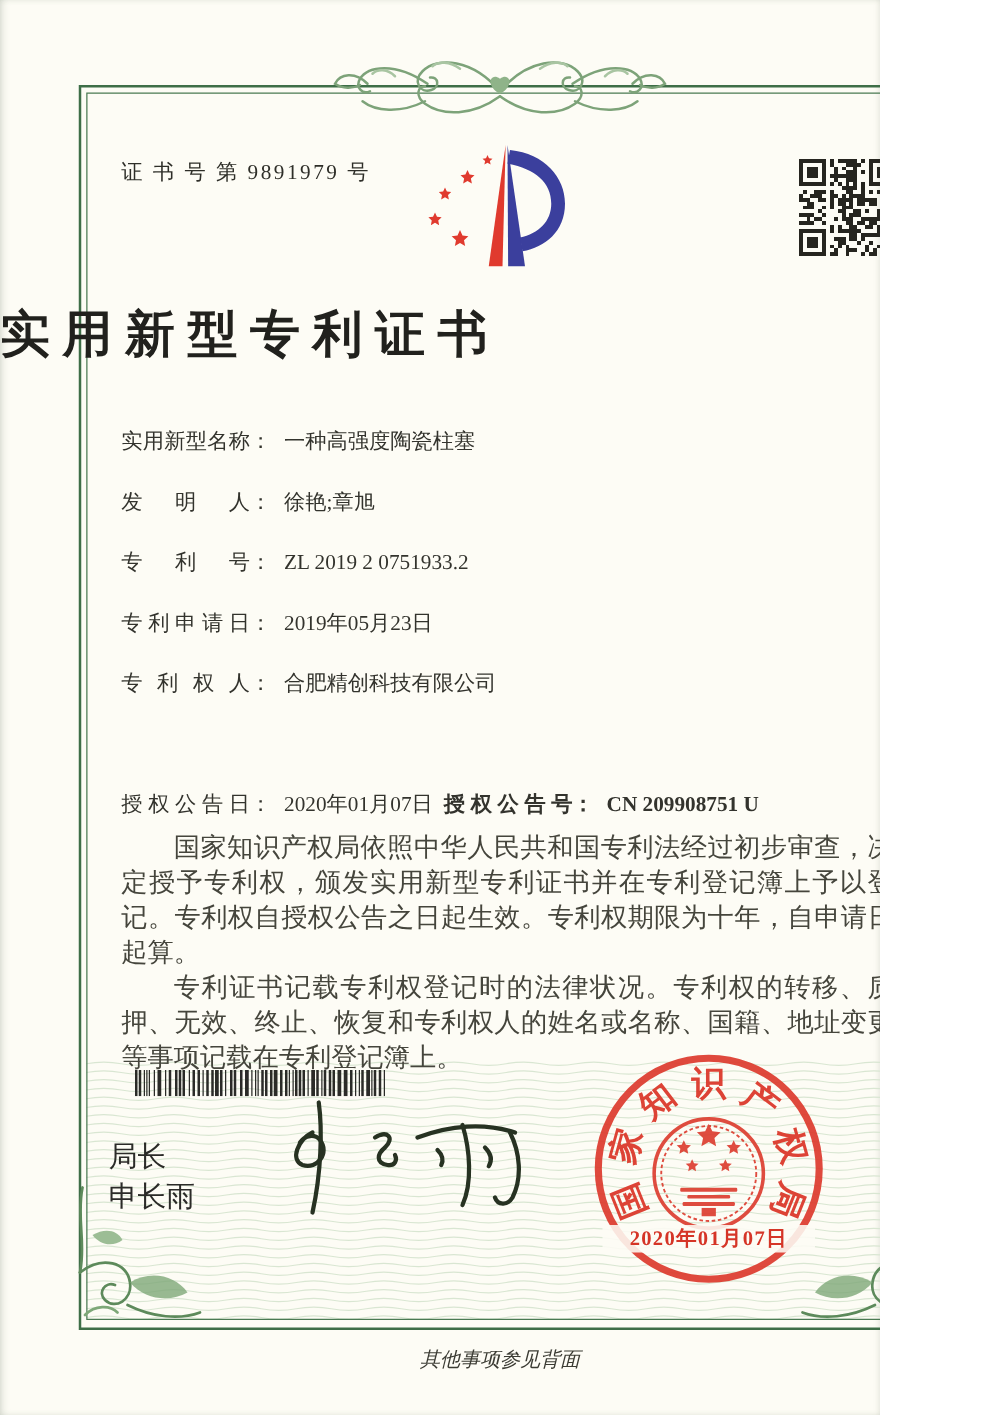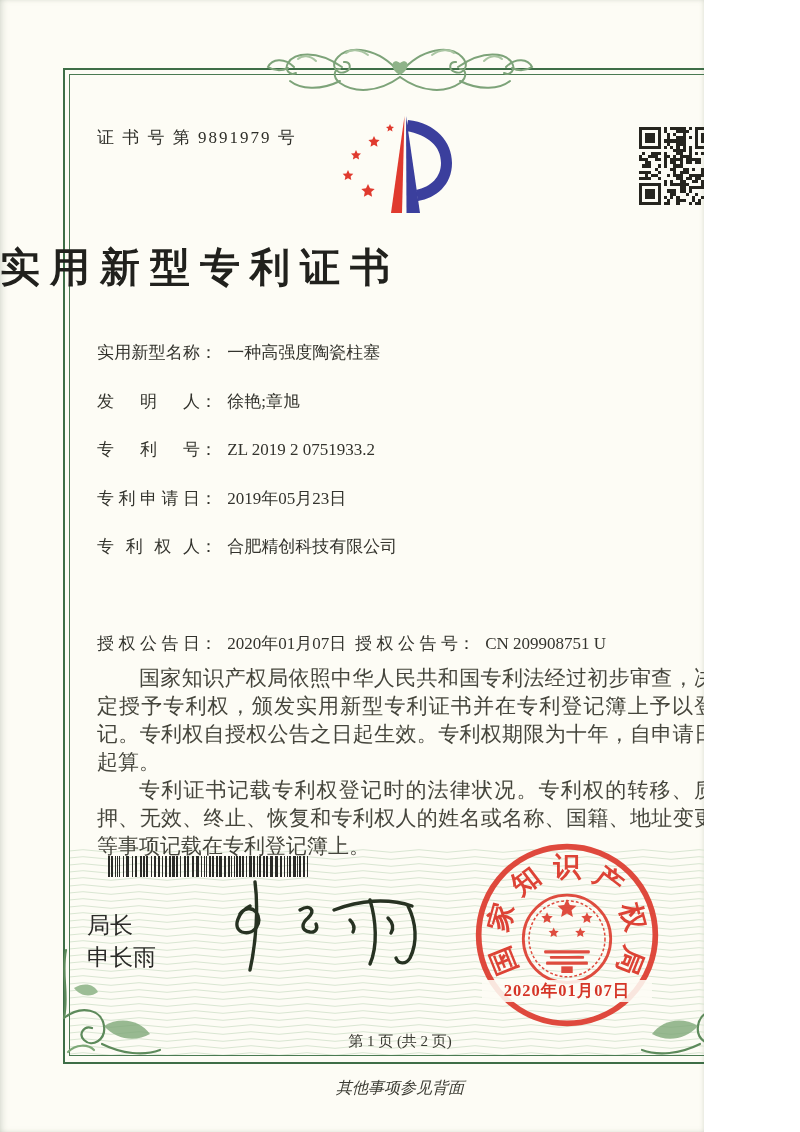--- a/index.html
+++ b/index.html
@@ -18,21 +18,21 @@
   .cert-no{position:absolute;left:97px;top:126px;font-size:17px;letter-spacing:2px;color:#2e2e28;z-index:3;}
   .logo{position:absolute;left:338px;top:110px;z-index:3;}
   .qr{position:absolute;left:639px;top:127px;z-index:3;}
   .title{position:absolute;left:0;top:240px;width:800px;text-align:left;font-size:40px;font-weight:700;
          letter-spacing:10px;color:#21211d;z-index:3;}
   .row{position:absolute;left:97px;width:630px;font-size:17px;line-height:24px;z-index:3;}
   .lbl{display:inline-block;width:103px;text-align:justify;text-align-last:justify;vertical-align:top;}
   .colon{display:inline-block;vertical-align:top;}
   .val{display:inline-block;margin-left:6px;vertical-align:top;text-align:right;}
   .val-wrap{width:505px;}
-  .pair2{position:absolute;left:258px;top:0;}
+  .pair2{position:absolute;left:258px;top:0;font-weight:bold;}
   .body-text{position:absolute;left:97px;top:664px;width:618px;z-index:3;font-size:21px;line-height:28px;
              color:#45453c;text-align:justify;}
   .body-text p{margin:0;text-indent:2em;}
   .barcode{position:absolute;left:108px;top:856px;z-index:3;}
   .officer{position:absolute;left:87px;top:910px;z-index:3;font-family:Liberation Serif, serif;
            font-size:23px;color:#2b2b28;line-height:32px;}
   .signature{position:absolute;left:222px;top:876px;z-index:4;}
   .seal{position:absolute;left:472px;top:840px;width:190px;height:190px;z-index:4;}
   .seal-date{position:absolute;left:482px;top:980px;width:170px;text-align:center;font-size:16.5px;font-weight:700;
              color:#d53527;background:rgba(253,252,245,.88);z-index:5;letter-spacing:1px;}
@@ -584,16 +584,15 @@
         <text x="33.45614193206923" y="81.75404281943302" transform="rotate(-74.66666666666666 33.45614193206923 81.75404281943302)" text-anchor="middle" dominant-baseline="middle" font-size="29" font-weight="700" fill="#dc3a2c" opacity="0.95" font-family="&quot;Liberation Serif&quot;,&quot;DejaVu Serif&quot;,serif">家</text>
         <text x="58.15487510748188" y="45.136665041855494" transform="rotate(-37.33333333333333 58.15487510748188 45.136665041855494)" text-anchor="middle" dominant-baseline="middle" font-size="29" font-weight="700" fill="#dc3a2c" opacity="0.95" font-family="&quot;Liberation Serif&quot;,&quot;DejaVu Serif&quot;,serif">知</text>
         <text x="100" y="31" transform="rotate(0 100 31)" text-anchor="middle" dominant-baseline="middle" font-size="29" font-weight="700" fill="#dc3a2c" opacity="0.95" font-family="&quot;Liberation Serif&quot;,&quot;DejaVu Serif&quot;,serif">识</text>
         <text x="141.84512489251813" y="45.13666504185551" transform="rotate(37.33333333333334 141.84512489251813 45.13666504185551)" text-anchor="middle" dominant-baseline="middle" font-size="29" font-weight="700" fill="#dc3a2c" opacity="0.95" font-family="&quot;Liberation Serif&quot;,&quot;DejaVu Serif&quot;,serif">产</text>
         <text x="166.54385806793078" y="81.75404281943302" transform="rotate(74.66666666666666 166.54385806793078 81.75404281943302)" text-anchor="middle" dominant-baseline="middle" font-size="29" font-weight="700" fill="#dc3a2c" opacity="0.95" font-family="&quot;Liberation Serif&quot;,&quot;DejaVu Serif&quot;,serif">权</text>
         <text x="163.97568596510834" y="125.84785494569793" transform="rotate(112 163.97568596510834 125.84785494569793)" text-anchor="middle" dominant-baseline="middle" font-size="29" font-weight="700" fill="#dc3a2c" opacity="0.95" font-family="&quot;Liberation Serif&quot;,&quot;DejaVu Serif&quot;,serif">局</text>
       </svg>
   </div>
   <div class="seal-date">2020年01月07日</div>
 
-  <div class="page-info">第 1 页 (共 2 页)</div>
   <div class="back-note">其他事项参见背面</div>
 
 </div>
 
 </body></html>

